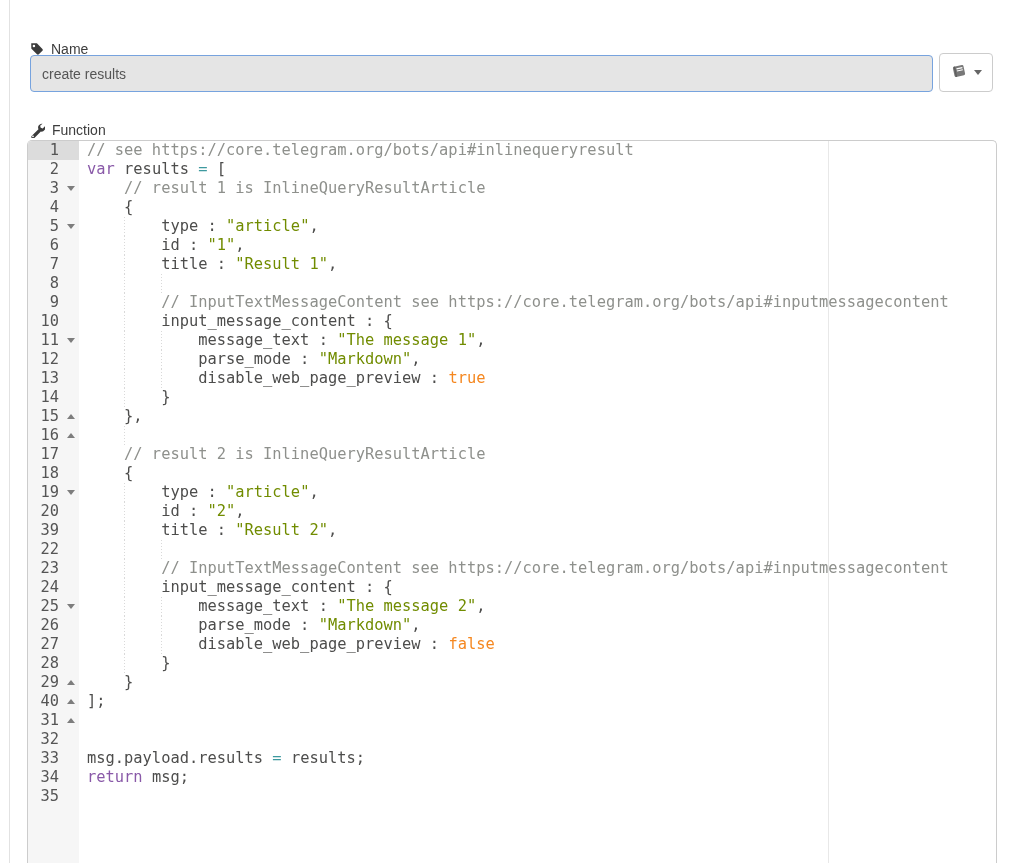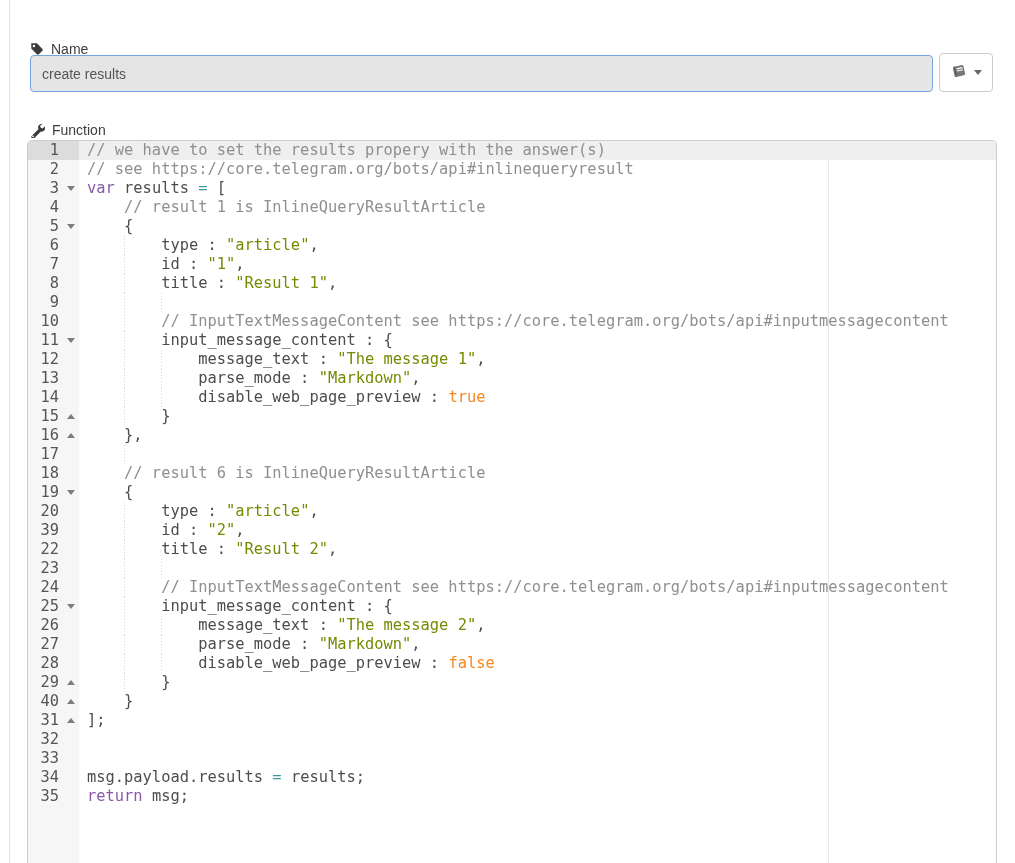--- a/index.html
+++ b/index.html
@@ -93,38 +93,37 @@
       <path fill="#3b3b3b" d="M14.2 0.9 a4.3 4.3 0 0 0 -4.6 6.1 L2.1 14.5 a1.9 1.9 0 0 0 2.7 2.7 L12.3 9.7 a4.3 4.3 0 0 0 4.6 -6.1 L14.4 6.1 L12.1 5.5 L11.5 3.2 Z M3.4 16.1 a1 1 0 1 1 0 -2 a1 1 0 0 1 0 2 Z"></path>
     </svg>
   </span>
   <span>Function</span>
 </div>
 
 <div id="editor">
   <div id="editor-scroller">
     <div id="print-margin"></div>
     <div id="editor-rows">
-        <div class="code-line active"><span class="tok-c">// we have to set the results propery with the answer(s)</span></div>
         <div class="code-line"><span class="tok-c">// see https://core.telegram.org/bots/api#inlinequeryresult</span></div>
         <div class="code-line"><span class="tok-k">var</span> results <span class="tok-o">=</span> [</div>
         <div class="code-line"><span class="tok-c">    // result 1 is InlineQueryResultArticle</span></div>
         <div class="code-line">    {</div>
         <div class="code-line" style="background-image: repeating-linear-gradient(rgb(217, 217, 217) 0px, rgb(217, 217, 217) 1px, transparent 1px, transparent 3px); background-position: calc(4ch + 8px) 0px; background-size: 1px 100%; background-repeat: no-repeat;">        type : <span class="tok-s">"article"</span>,</div>
         <div class="code-line" style="background-image: repeating-linear-gradient(rgb(217, 217, 217) 0px, rgb(217, 217, 217) 1px, transparent 1px, transparent 3px); background-position: calc(4ch + 8px) 0px; background-size: 1px 100%; background-repeat: no-repeat;">        id : <span class="tok-s">"1"</span>,</div>
         <div class="code-line" style="background-image: repeating-linear-gradient(rgb(217, 217, 217) 0px, rgb(217, 217, 217) 1px, transparent 1px, transparent 3px); background-position: calc(4ch + 8px) 0px; background-size: 1px 100%; background-repeat: no-repeat;">        title : <span class="tok-s">"Result 1"</span>,</div>
         <div class="code-line" style="background-image: repeating-linear-gradient(rgb(217, 217, 217) 0px, rgb(217, 217, 217) 1px, transparent 1px, transparent 3px), repeating-linear-gradient(rgb(217, 217, 217) 0px, rgb(217, 217, 217) 1px, transparent 1px, transparent 3px); background-position: calc(4ch + 8px) 0px, calc(8ch + 8px) 0px; background-size: 1px 100%, 1px 100%; background-repeat: no-repeat;"></div>
         <div class="code-line" style="background-image: repeating-linear-gradient(rgb(217, 217, 217) 0px, rgb(217, 217, 217) 1px, transparent 1px, transparent 3px); background-position: calc(4ch + 8px) 0px; background-size: 1px 100%; background-repeat: no-repeat;"><span class="tok-c">        // InputTextMessageContent see https://core.telegram.org/bots/api#inputmessagecontent</span></div>
         <div class="code-line" style="background-image: repeating-linear-gradient(rgb(217, 217, 217) 0px, rgb(217, 217, 217) 1px, transparent 1px, transparent 3px); background-position: calc(4ch + 8px) 0px; background-size: 1px 100%; background-repeat: no-repeat;">        input_message_content : {</div>
         <div class="code-line" style="background-image: repeating-linear-gradient(rgb(217, 217, 217) 0px, rgb(217, 217, 217) 1px, transparent 1px, transparent 3px), repeating-linear-gradient(rgb(217, 217, 217) 0px, rgb(217, 217, 217) 1px, transparent 1px, transparent 3px); background-position: calc(4ch + 8px) 0px, calc(8ch + 8px) 0px; background-size: 1px 100%, 1px 100%; background-repeat: no-repeat;">            message_text : <span class="tok-s">"The message 1"</span>,</div>
         <div class="code-line" style="background-image: repeating-linear-gradient(rgb(217, 217, 217) 0px, rgb(217, 217, 217) 1px, transparent 1px, transparent 3px), repeating-linear-gradient(rgb(217, 217, 217) 0px, rgb(217, 217, 217) 1px, transparent 1px, transparent 3px); background-position: calc(4ch + 8px) 0px, calc(8ch + 8px) 0px; background-size: 1px 100%, 1px 100%; background-repeat: no-repeat;">            parse_mode : <span class="tok-s">"Markdown"</span>,</div>
         <div class="code-line" style="background-image: repeating-linear-gradient(rgb(217, 217, 217) 0px, rgb(217, 217, 217) 1px, transparent 1px, transparent 3px), repeating-linear-gradient(rgb(217, 217, 217) 0px, rgb(217, 217, 217) 1px, transparent 1px, transparent 3px); background-position: calc(4ch + 8px) 0px, calc(8ch + 8px) 0px; background-size: 1px 100%, 1px 100%; background-repeat: no-repeat;">            disable_web_page_preview : <span class="tok-n">true</span></div>
         <div class="code-line" style="background-image: repeating-linear-gradient(rgb(217, 217, 217) 0px, rgb(217, 217, 217) 1px, transparent 1px, transparent 3px); background-position: calc(4ch + 8px) 0px; background-size: 1px 100%; background-repeat: no-repeat;">        }</div>
         <div class="code-line">    },</div>
         <div class="code-line" style="background-image: repeating-linear-gradient(rgb(217, 217, 217) 0px, rgb(217, 217, 217) 1px, transparent 1px, transparent 3px); background-position: calc(4ch + 8px) 0px; background-size: 1px 100%; background-repeat: no-repeat;"></div>
-        <div class="code-line"><span class="tok-c">    // result 6 is InlineQueryResultArticle</span></div>
+        <div class="code-line"><span class="tok-c">    // result 2 is InlineQueryResultArticle</span></div>
         <div class="code-line">    {</div>
         <div class="code-line" style="background-image: repeating-linear-gradient(rgb(217, 217, 217) 0px, rgb(217, 217, 217) 1px, transparent 1px, transparent 3px); background-position: calc(4ch + 8px) 0px; background-size: 1px 100%; background-repeat: no-repeat;">        type : <span class="tok-s">"article"</span>,</div>
         <div class="code-line" style="background-image: repeating-linear-gradient(rgb(217, 217, 217) 0px, rgb(217, 217, 217) 1px, transparent 1px, transparent 3px); background-position: calc(4ch + 8px) 0px; background-size: 1px 100%; background-repeat: no-repeat;">        id : <span class="tok-s">"2"</span>,</div>
         <div class="code-line" style="background-image: repeating-linear-gradient(rgb(217, 217, 217) 0px, rgb(217, 217, 217) 1px, transparent 1px, transparent 3px); background-position: calc(4ch + 8px) 0px; background-size: 1px 100%; background-repeat: no-repeat;">        title : <span class="tok-s">"Result 2"</span>,</div>
         <div class="code-line" style="background-image: repeating-linear-gradient(rgb(217, 217, 217) 0px, rgb(217, 217, 217) 1px, transparent 1px, transparent 3px), repeating-linear-gradient(rgb(217, 217, 217) 0px, rgb(217, 217, 217) 1px, transparent 1px, transparent 3px); background-position: calc(4ch + 8px) 0px, calc(8ch + 8px) 0px; background-size: 1px 100%, 1px 100%; background-repeat: no-repeat;"></div>
         <div class="code-line" style="background-image: repeating-linear-gradient(rgb(217, 217, 217) 0px, rgb(217, 217, 217) 1px, transparent 1px, transparent 3px); background-position: calc(4ch + 8px) 0px; background-size: 1px 100%; background-repeat: no-repeat;"><span class="tok-c">        // InputTextMessageContent see https://core.telegram.org/bots/api#inputmessagecontent</span></div>
         <div class="code-line" style="background-image: repeating-linear-gradient(rgb(217, 217, 217) 0px, rgb(217, 217, 217) 1px, transparent 1px, transparent 3px); background-position: calc(4ch + 8px) 0px; background-size: 1px 100%; background-repeat: no-repeat;">        input_message_content : {</div>
         <div class="code-line" style="background-image: repeating-linear-gradient(rgb(217, 217, 217) 0px, rgb(217, 217, 217) 1px, transparent 1px, transparent 3px), repeating-linear-gradient(rgb(217, 217, 217) 0px, rgb(217, 217, 217) 1px, transparent 1px, transparent 3px); background-position: calc(4ch + 8px) 0px, calc(8ch + 8px) 0px; background-size: 1px 100%, 1px 100%; background-repeat: no-repeat;">            message_text : <span class="tok-s">"The message 2"</span>,</div>
         <div class="code-line" style="background-image: repeating-linear-gradient(rgb(217, 217, 217) 0px, rgb(217, 217, 217) 1px, transparent 1px, transparent 3px), repeating-linear-gradient(rgb(217, 217, 217) 0px, rgb(217, 217, 217) 1px, transparent 1px, transparent 3px); background-position: calc(4ch + 8px) 0px, calc(8ch + 8px) 0px; background-size: 1px 100%, 1px 100%; background-repeat: no-repeat;">            parse_mode : <span class="tok-s">"Markdown"</span>,</div>
         <div class="code-line" style="background-image: repeating-linear-gradient(rgb(217, 217, 217) 0px, rgb(217, 217, 217) 1px, transparent 1px, transparent 3px), repeating-linear-gradient(rgb(217, 217, 217) 0px, rgb(217, 217, 217) 1px, transparent 1px, transparent 3px); background-position: calc(4ch + 8px) 0px, calc(8ch + 8px) 0px; background-size: 1px 100%, 1px 100%; background-repeat: no-repeat;">            disable_web_page_preview : <span class="tok-n">false</span></div>

